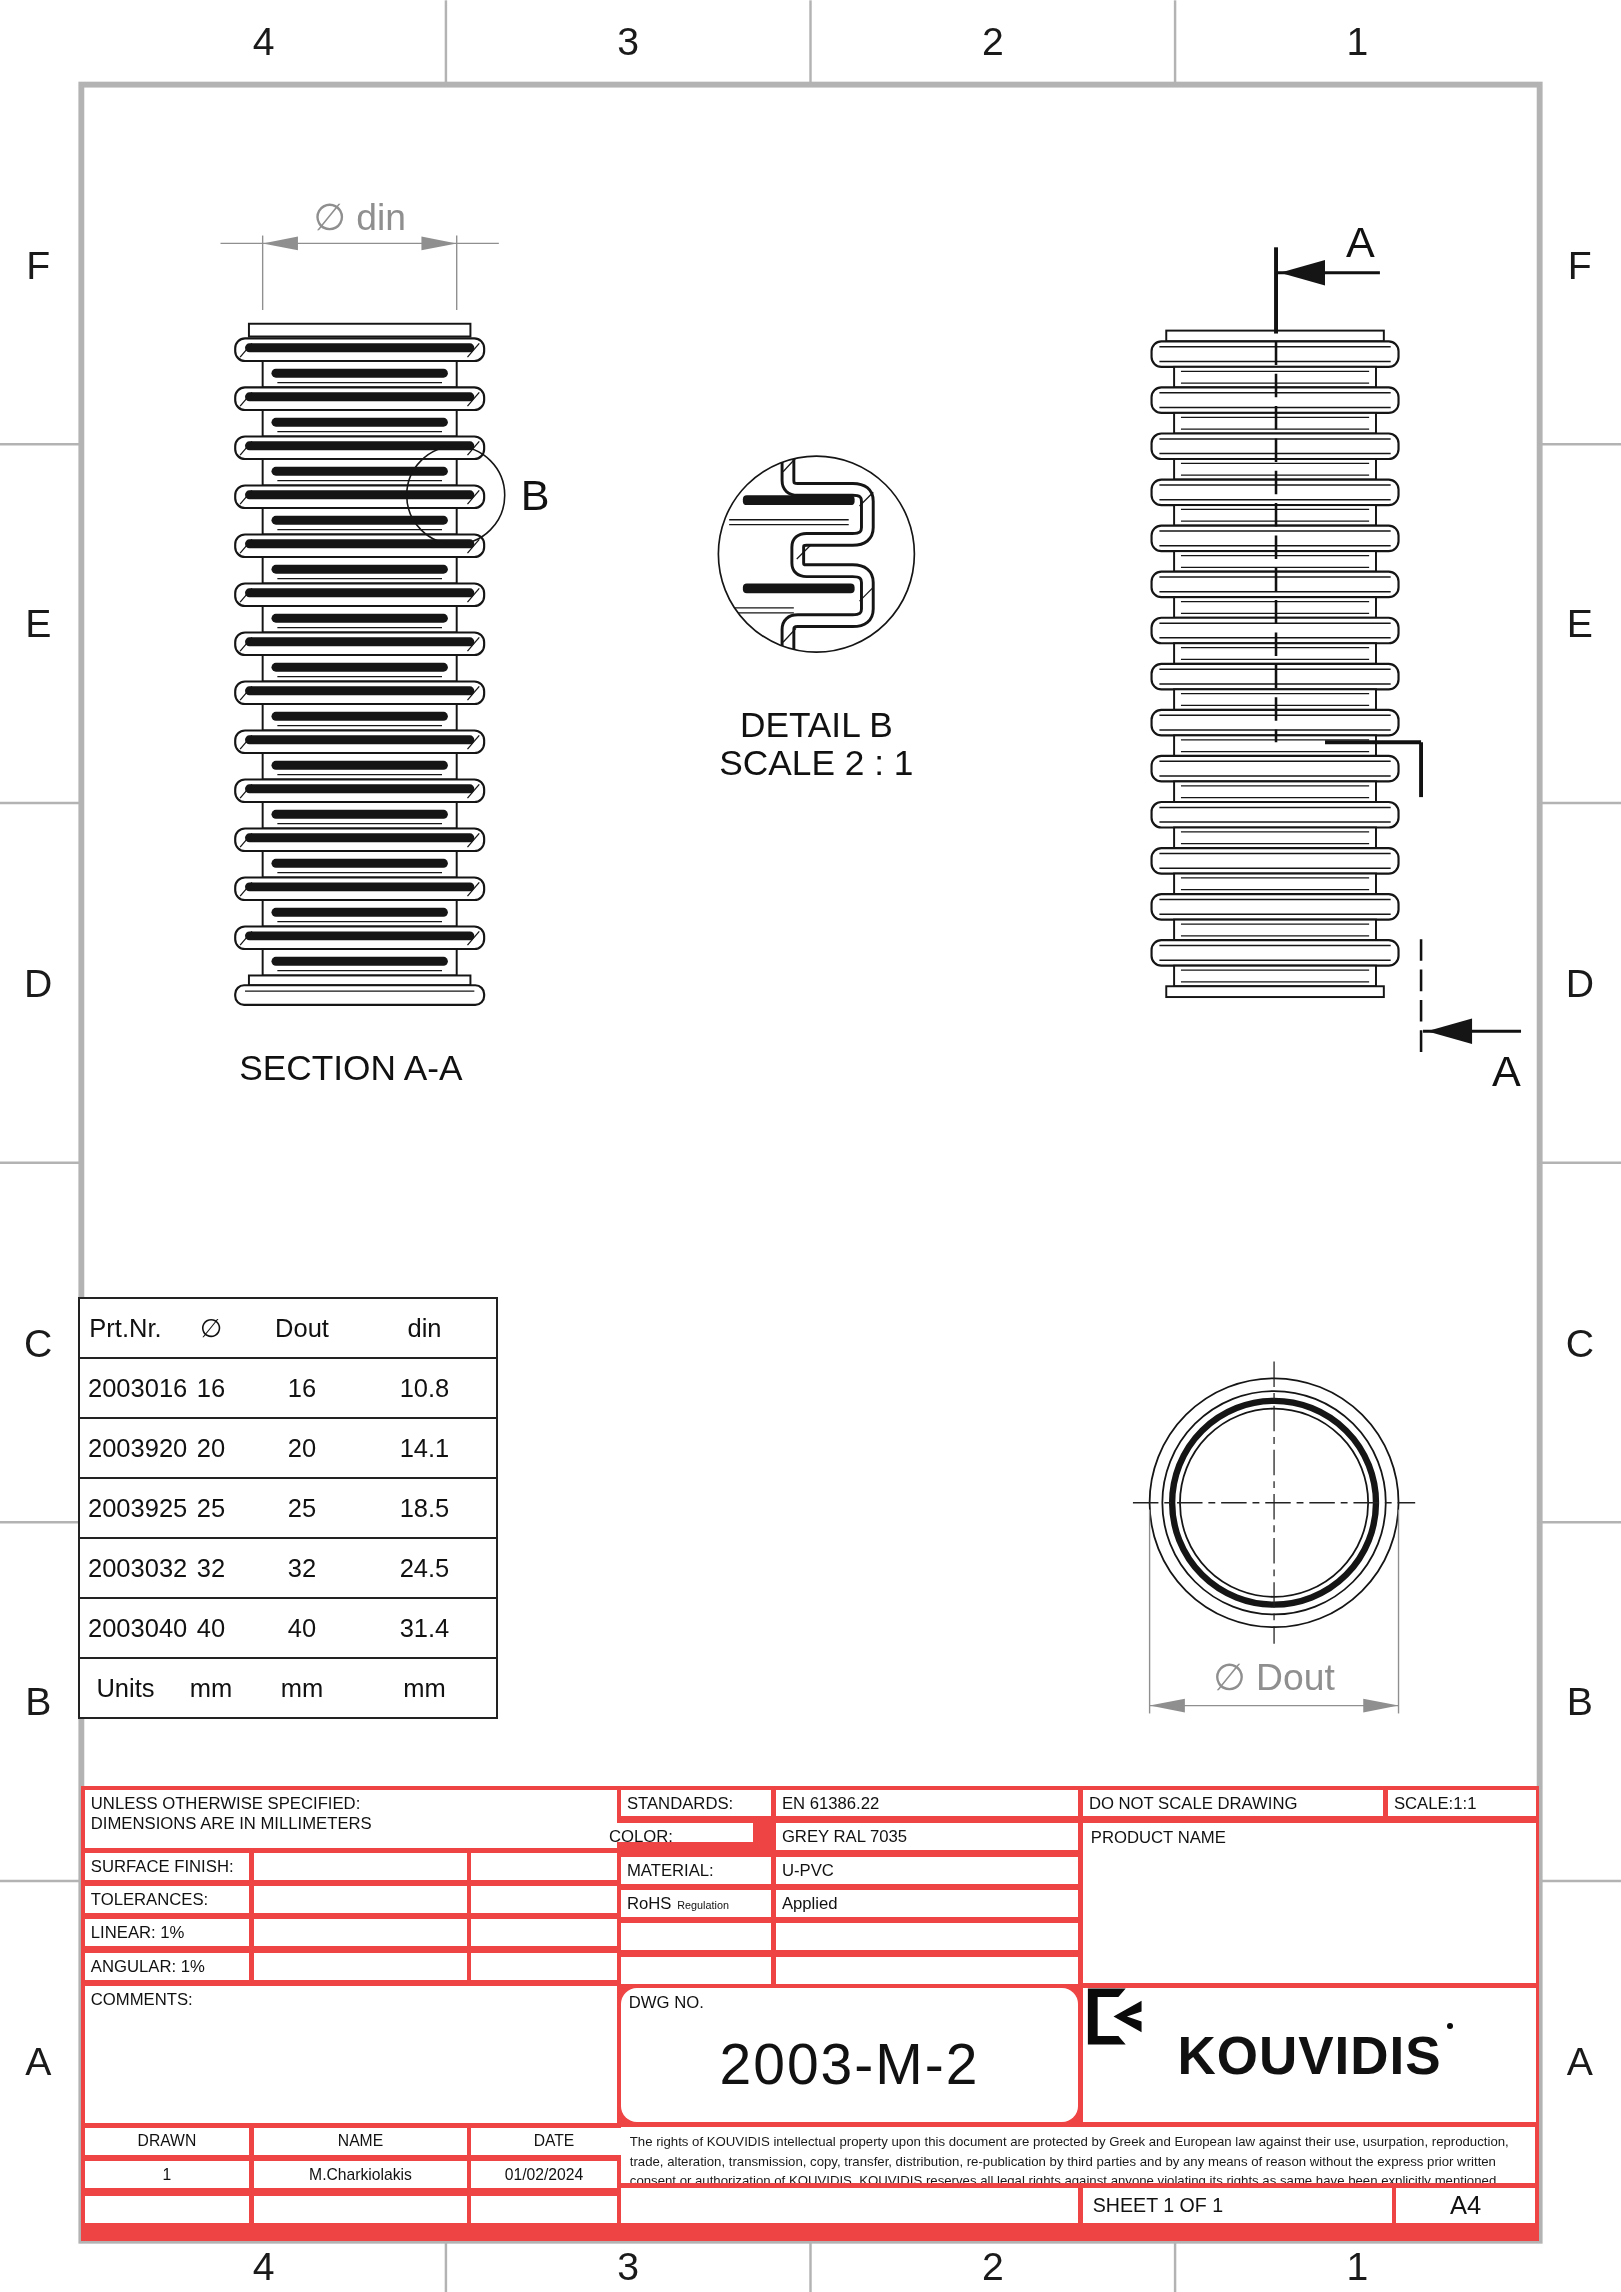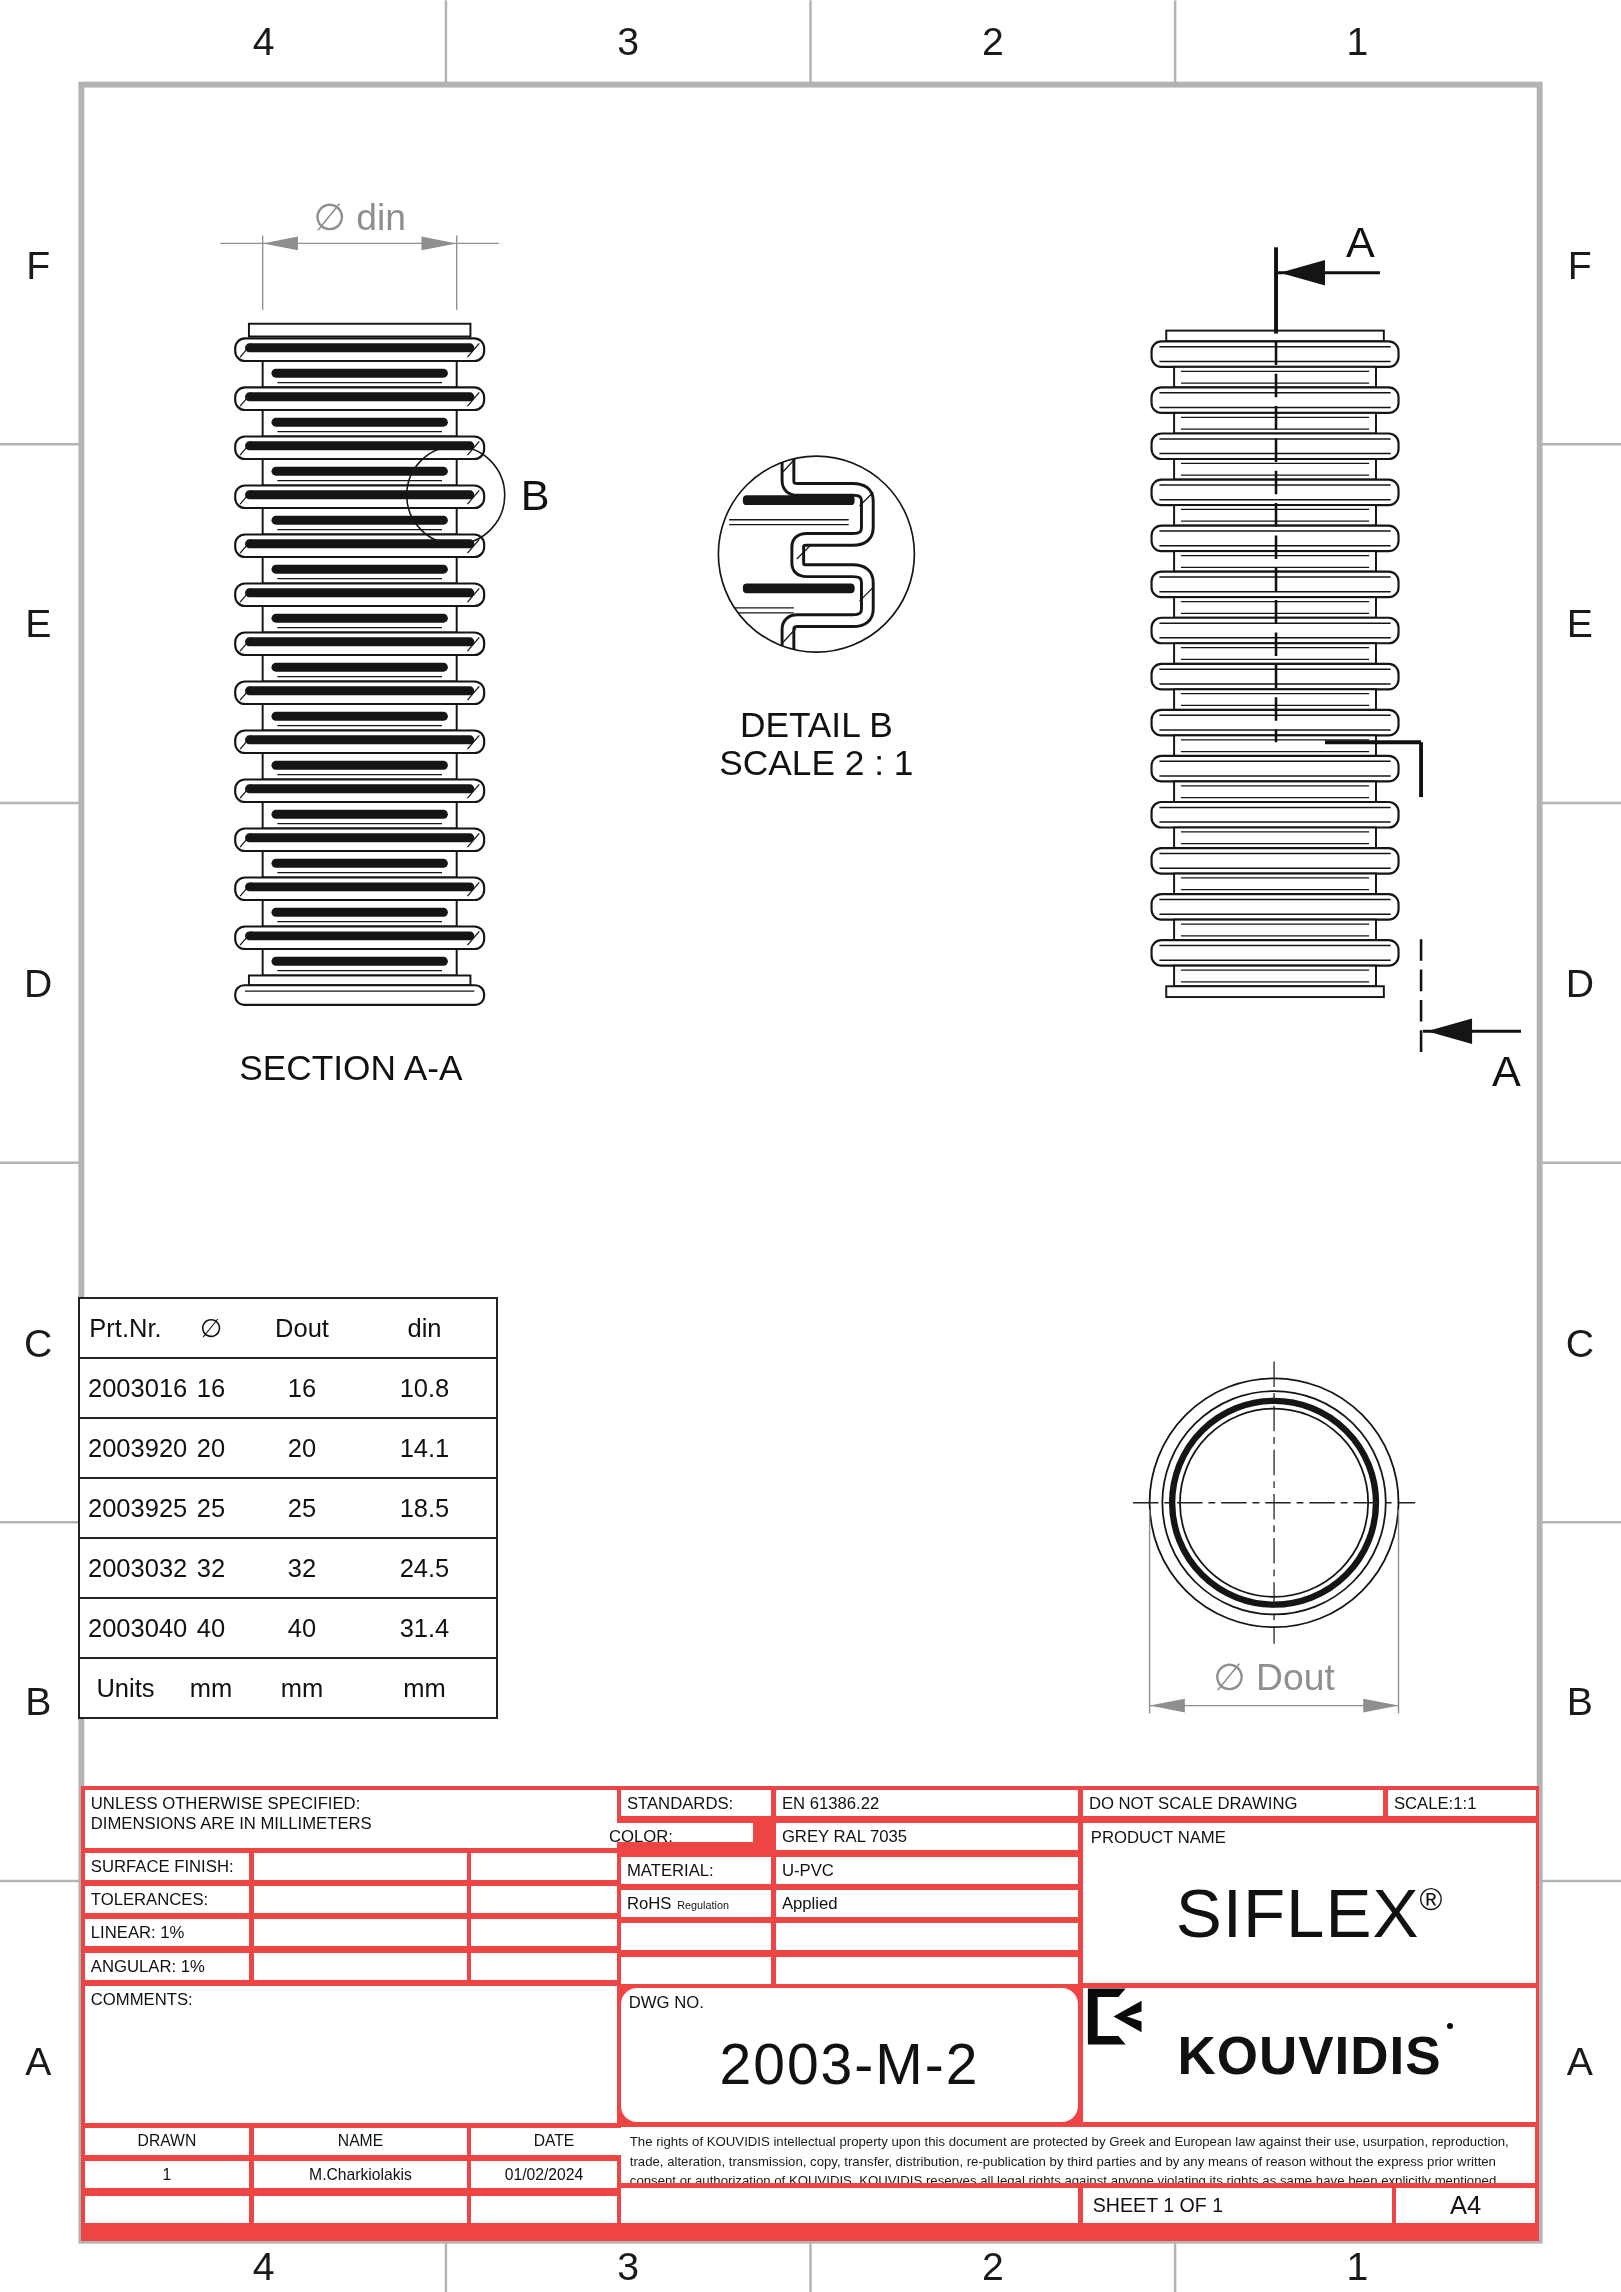--- a/index.html
+++ b/index.html
@@ -324,21 +324,20 @@
   <div class="cell" style="left:695px;top:171px;width:302px;height:26.5px;"></div>
   <div class="cell" style="left:540px;top:202px;width:457px;height:134px;border-radius:16px;">
     <div class="bigcell-label">DWG NO.</div>
     <div class="dwg-num">2003-M-2</div>
   </div>
 
   <div class="cell lab" style="left:1002px;top:3.9px;width:300px;height:26.5px;">DO NOT SCALE DRAWING</div>
   <div class="cell lab" style="left:1307px;top:3.9px;width:148px;height:26.5px;">SCALE:1:1</div>
   <div class="cell" style="left:1002px;top:37px;width:453px;height:160px;">
     <div class="bigcell-label">PRODUCT NAME</div>
-    <div class="product-name"><span>SIFLEX</span><sup>®</sup></div>
   </div>
   <div class="cell" style="left:1002px;top:202px;width:453px;height:134px;">
     <div class="brandwrap">
       <svg width="61" height="57" viewBox="0 0 100 92">
         <path d="M8 0 H70 L58 14 H24 V78 H58 L70 92 H8 Z" fill="#0a0a0a"></path>
         <path d="M96 20 L50 46 L96 72 V54 L72 46 L96 38 Z" fill="#0a0a0a"></path>
       </svg>
       <div class="brandtext"><span>KOUVIDIS</span><span class="tm"></span></div>
     </div>
   </div>

